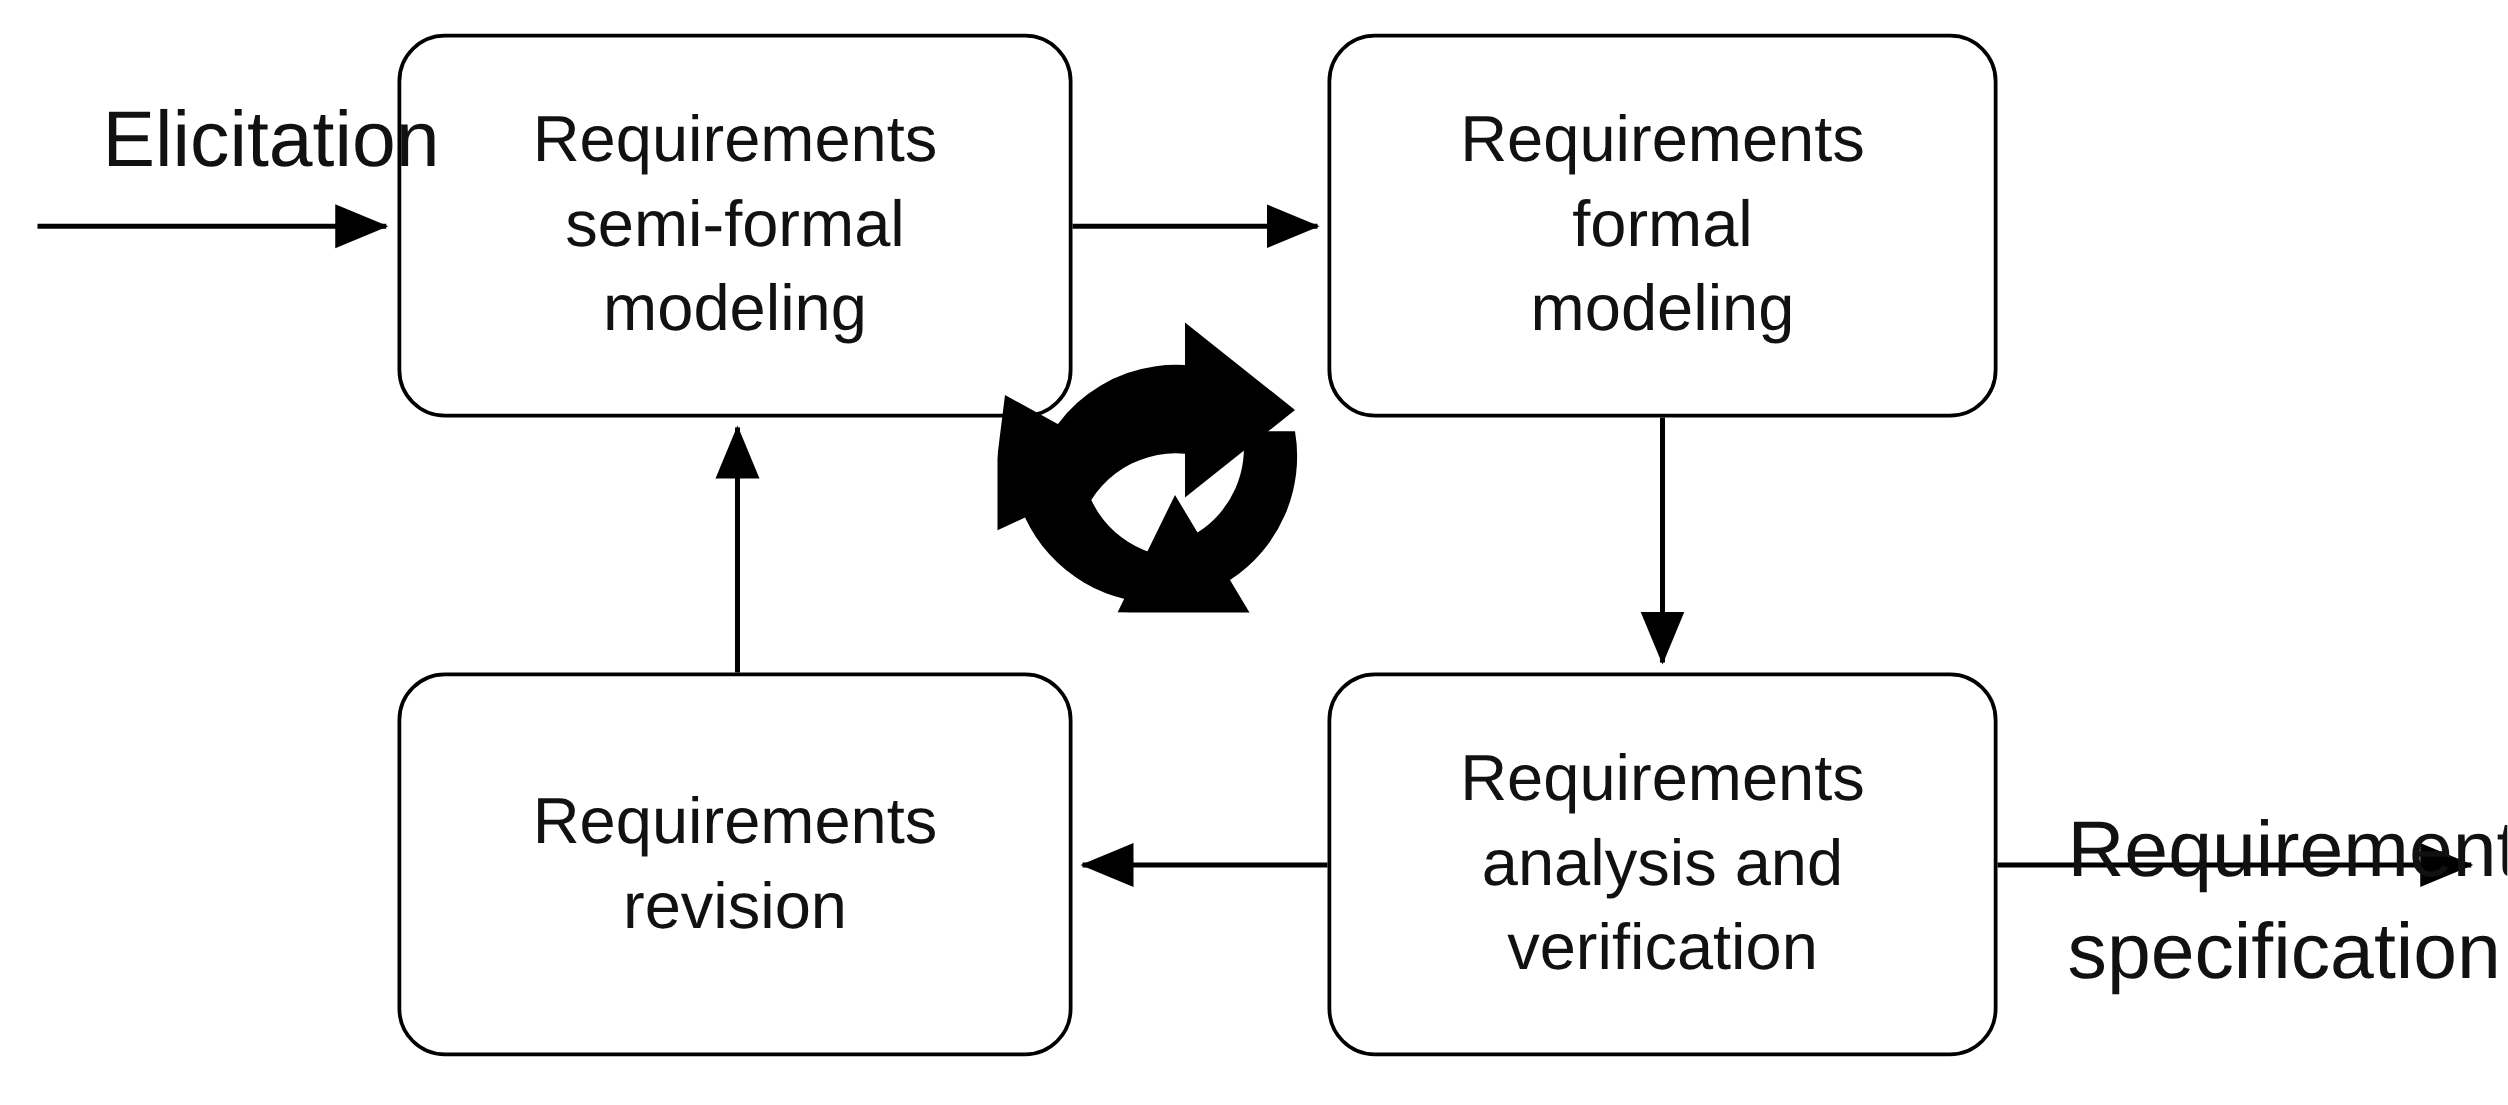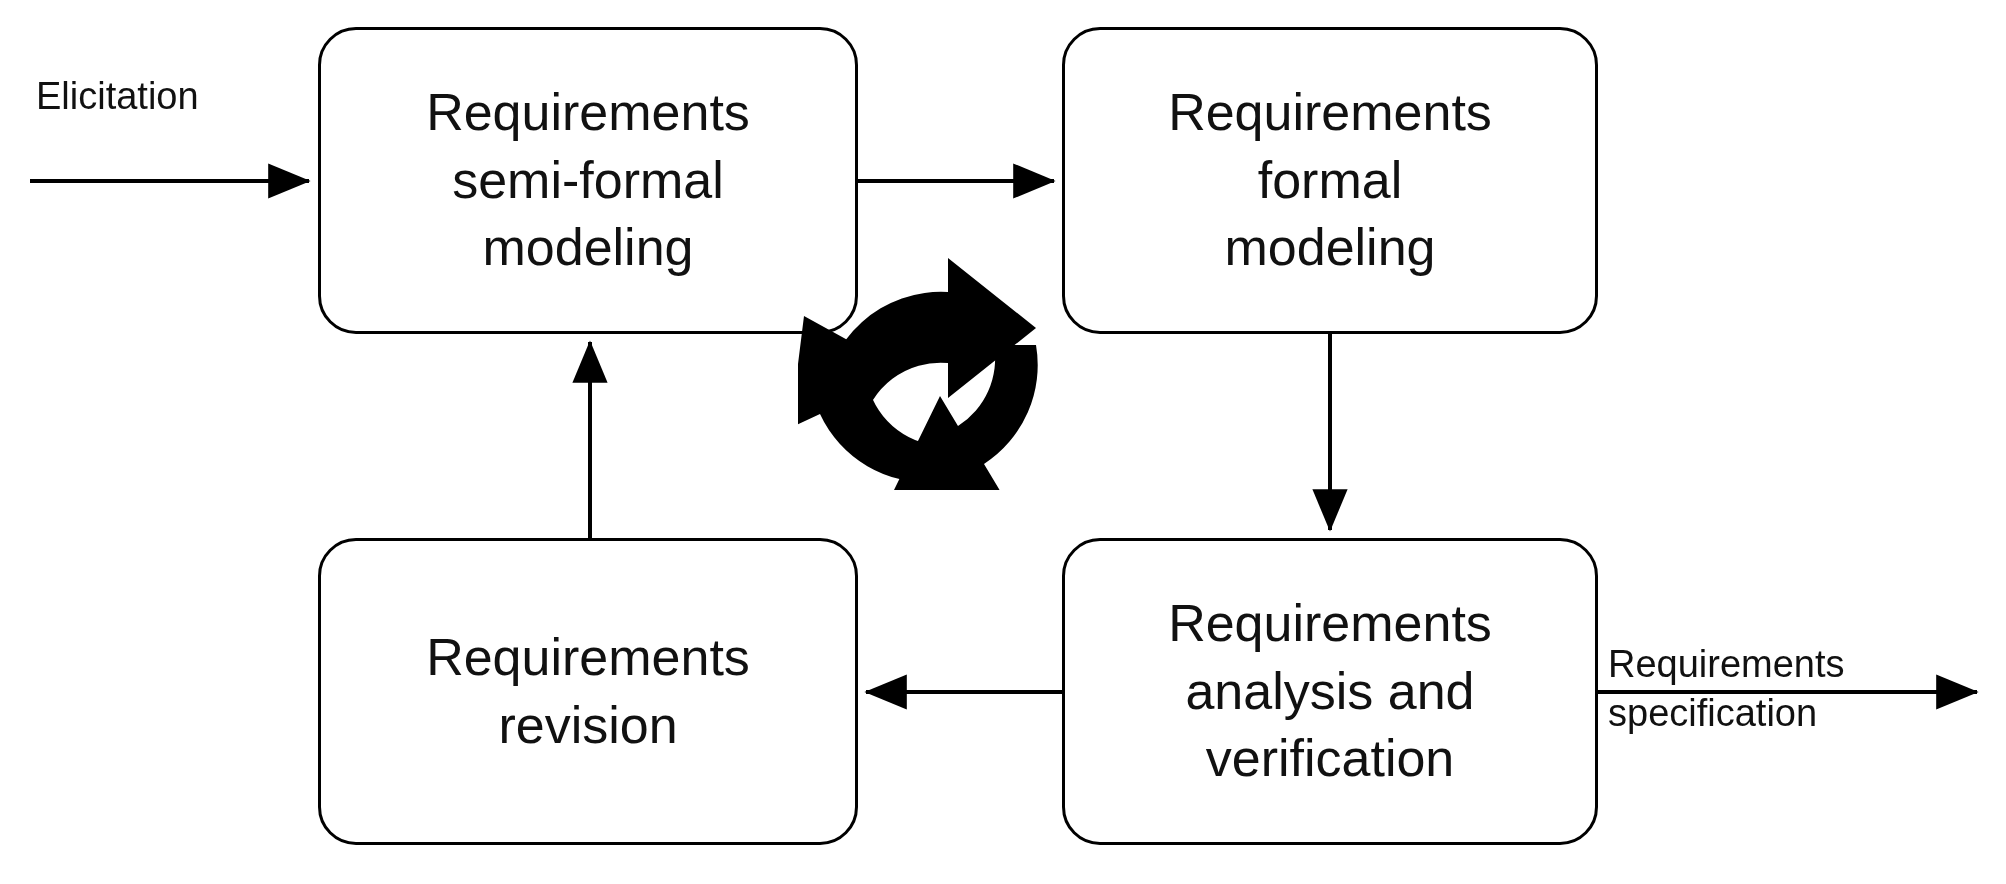--- a/index.html
+++ b/index.html
@@ -24,26 +24,27 @@
     white-space:pre-line;
     padding:0 14px;
   }
   #box-tl{left:318px;top:27px;width:540px;height:307px;}
   #box-tr{left:1062px;top:27px;width:536px;height:307px;}
   #box-bl{left:318px;top:538px;width:540px;height:307px;}
   #box-br{left:1062px;top:538px;width:536px;height:307px;}
 
   .edge-label{
     position:absolute;
-    font-size:38px;
+    font-size:63px;
     color:#111111;
     font-family:"Liberation Sans",sans-serif;
     line-height:1.28;
     white-space:pre-line;
     text-align:left;
+    margin-left:46px;
   }
   #label-elicitation{left:36px;top:72px;width:280px;}
   #label-spec{left:1608px;top:640px;width:390px;}
 
   #cycle-icon{position:absolute;left:798px;top:200px;width:310px;height:290px;}
   #cycle-icon svg{position:absolute;left:0;top:0;width:310px;height:290px;}
 </style>
 </head>
 <body>
 

